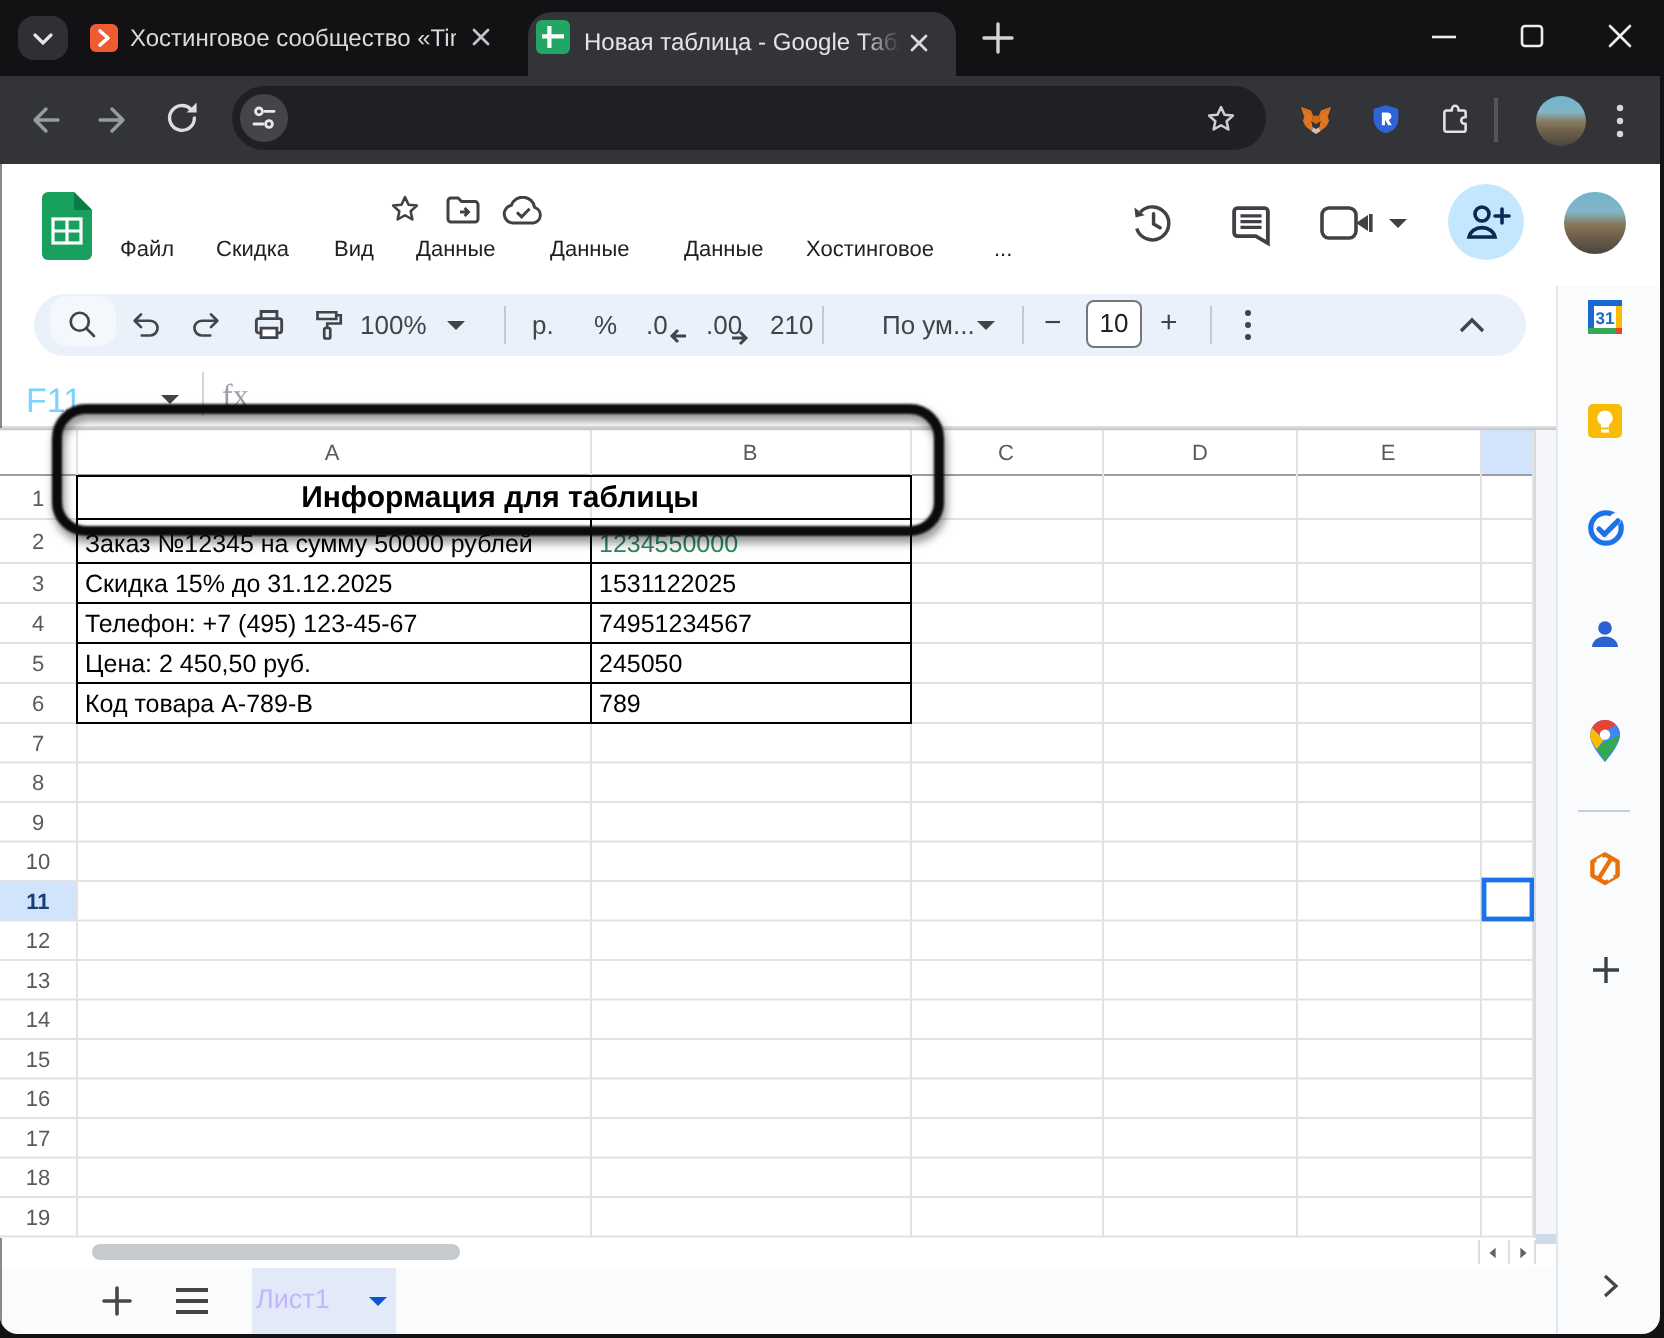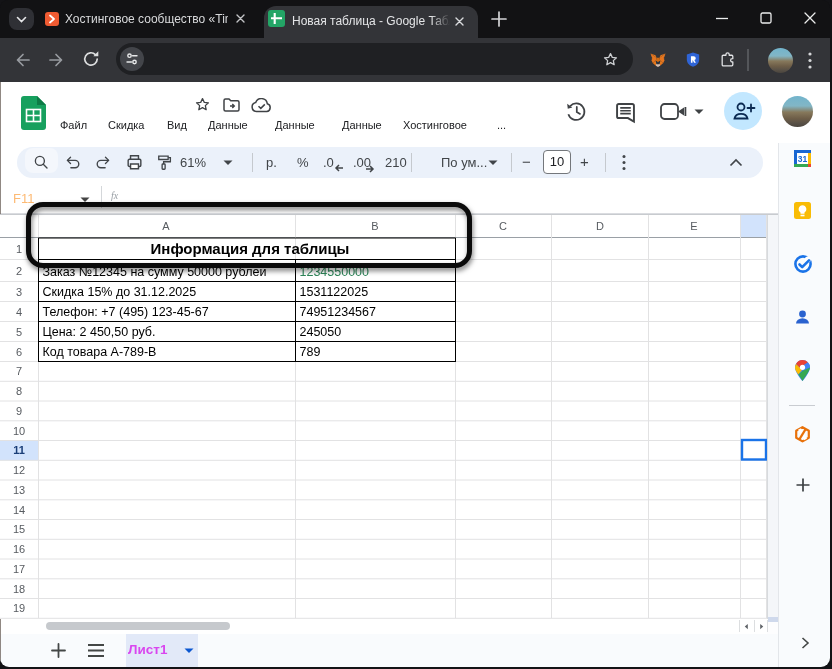--- a/index.html
+++ b/index.html
@@ -184,21 +184,21 @@
         <path d="M7 14 h10 v6 H7 Z" fill="#fff"></path>
       </g>
     </svg>
 <svg class="abs" style="left:155px;top:153px" width="18" height="19" viewBox="0 0 24 24">
       <g fill="none" stroke="#414549" stroke-width="1.8">
         <path d="M5 3.5 H17.5 V8 H5 Z"></path>
         <path d="M17.5 5.5 H20.5 V11 H11.5 V14"></path>
         <rect x="9.5" y="14" width="4" height="7" rx="1"></rect>
       </g>
     </svg>
-<div class="tbtxt" style="left:180px">61%</div>
+<div class="tbtxt" style="left:180px">100%</div>
 <svg class="abs" style="left:223px;top:160px" width="10" height="6" viewBox="0 0 10 6">
       <path d="M0.5 0.5 L5 5 L9.5 0.5 Z" fill="#414549"></path>
     </svg>
 <div class="tbsep" style="left:252px"></div>
 <div class="tbtxt" style="left:266px">р.</div>
 <div class="tbtxt" style="left:297px">%</div>
 <div class="tbtxt" style="left:323px;font-size:13px">.0</div>
     <svg class="abs" style="left:333px;top:164px" width="12" height="8" viewBox="0 0 12 8">
       <path d="M10 4 H3 M6 1 L3 4 L6 7" fill="none" stroke="#414549" stroke-width="1.5"></path>
     </svg>
@@ -221,26 +221,26 @@
       <g fill="#414549">
         <circle cx="6" cy="3.5" r="1.5"></circle>
         <circle cx="6" cy="9.5" r="1.5"></circle>
         <circle cx="6" cy="15.5" r="1.5"></circle>
       </g>
     </svg>
 <svg class="abs" style="left:729px;top:158px" width="14" height="9" viewBox="0 0 14 9">
       <path d="M1.5 7.5 L7 2 L12.5 7.5" fill="none" stroke="#414549" stroke-width="1.7"></path>
     </svg>
 
-<div class="abs" style="left:13px;top:191px;font-size:13px;color:#fdba74">F11</div>
+<div class="abs" style="left:13px;top:191px;font-size:17px;color:#7dd3fc">F11</div>
 <svg class="abs" style="left:80px;top:197px" width="10" height="6" viewBox="0 0 10 6">
       <path d="M0.5 0.5 L5 5 L9.5 0.5" fill="#444"></path>
     </svg>
 <div class="abs" style="left:101px;top:186px;width:1px;height:22px;background:#d4d7da"></div>
-<div class="abs" style="left:111px;top:190px;font-size:10px;font-style:italic;color:#9aa0a6;font-family:'Liberation Serif',serif">fx</div>
+<div class="abs" style="left:111px;top:190px;font-size:16px;color:#9aa0a6;font-family:'Liberation Serif',serif">fx</div>
 
 <svg class="abs" style="left:0;top:214px" width="767" height="405" viewBox="0 0 767 405">
   <rect width="767" height="405" fill="#fff"></rect>
   <rect x="741" y="1" width="26" height="22.5" fill="#d2e3fc"></rect>
   <rect x="0" y="226.5" width="38" height="19.8" fill="#d2e3fc"></rect>
   <path d="M0 0.5 H767" stroke="#c8cbcf" stroke-width="1.2"></path>
   <path d="M0 23.5 H767" stroke="#9aa0a6" stroke-width="1"></path>
   <g stroke="#e2e2e3" stroke-width="1">
     <path d="M38.5 1 V404"></path>
         <path d="M295.5 1 V404"></path>
@@ -334,21 +334,21 @@
 <svg class="abs" style="left:758px;top:622.5px" width="7" height="7" viewBox="0 0 8 8">
       <path d="M2.5 1 L6 4 L2.5 7 Z" fill="#5f6368"></path>
     </svg>
 
 <svg class="abs" style="left:50px;top:642px" width="17" height="17" viewBox="0 0 17 17">
       <path d="M8.5 2 V15 M2 8.5 H15" stroke="#444746" stroke-width="1.8" stroke-linecap="round"></path>
     </svg>
 <svg class="abs" style="left:87px;top:643px" width="18" height="15" viewBox="0 0 18 15">
       <path d="M1 2 H17 M1 7.5 H17 M1 13 H17" stroke="#444746" stroke-width="2"></path>
     </svg>
-<div class="abs" style="left:128px;top:642px;font-size:13.5px;font-weight:bold;color:#d946ef">Лист1</div>
+<div class="abs" style="left:128px;top:642px;font-size:13.5px;font-weight:normal;color:#c4b5fd">Лист1</div>
 <svg class="abs" style="left:184px;top:648px" width="10" height="6" viewBox="0 0 10 6">
       <path d="M0.5 0.5 L5 5 L9.5 0.5" fill="#0b57d0"></path>
     </svg>
 
 <svg class="abs" style="left:794px;top:150px" width="17" height="17" viewBox="0 0 17 17">
   <rect width="17" height="17" rx="2" fill="#fff" stroke="#e0e0e0" stroke-width="0.5"></rect>
   <path d="M0 0 H17 V3 H0 Z" fill="#1967d2"></path>
       <path d="M0 0 V17 H3 V0 Z" fill="#1967d2"></path>
   <path d="M17 3 V17 H14 V3 Z" fill="#fbbc04"></path>
       <path d="M0 14 H14 V17 H0 Z" fill="#34a853"></path>

